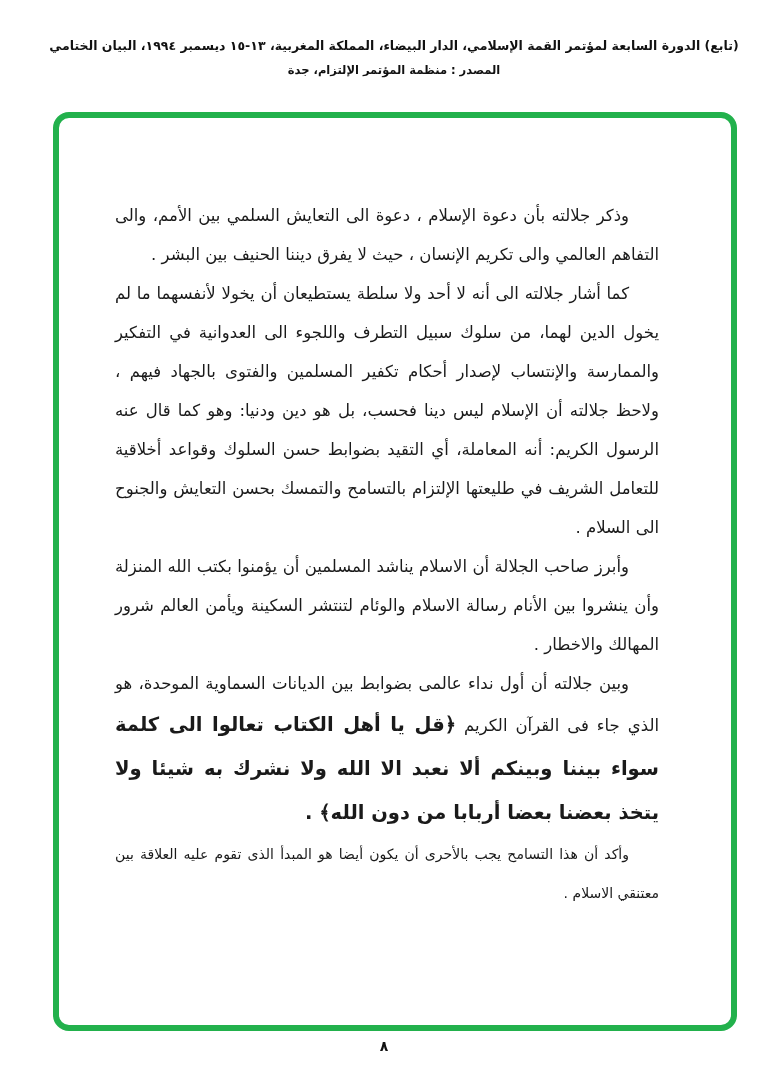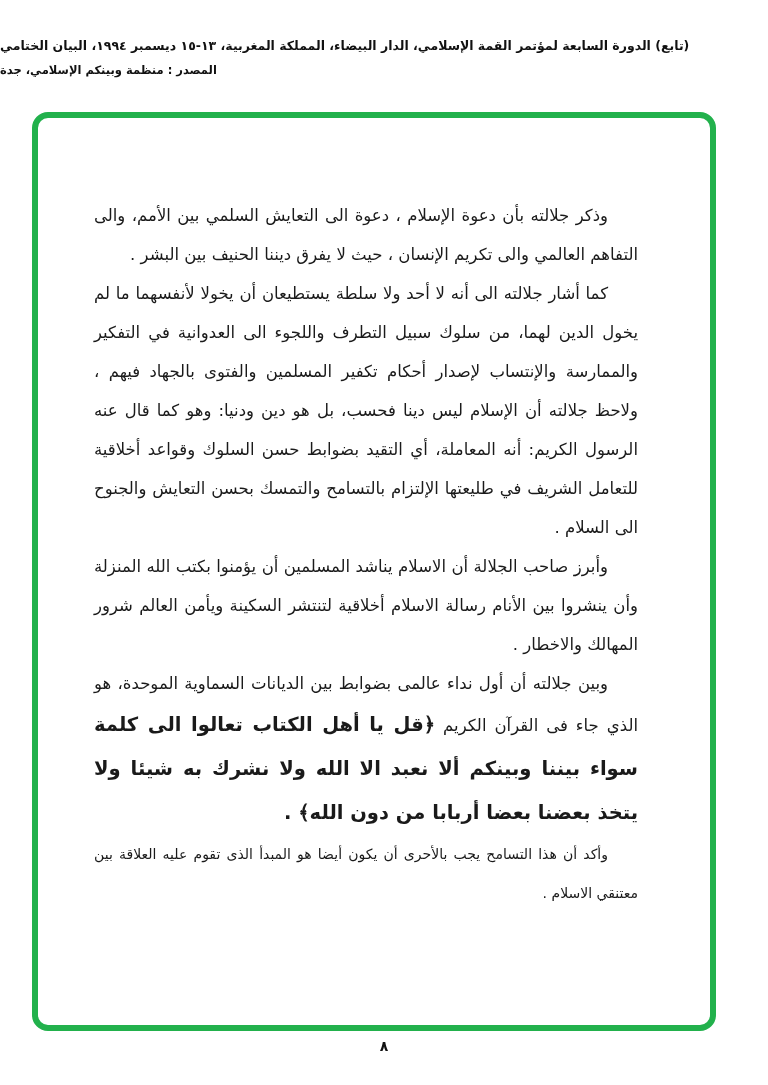--- a/index.html
+++ b/index.html
@@ -14,38 +14,39 @@
     background: #ffffff;
     overflow: hidden;
     font-family: "DejaVu Sans", sans-serif;
     color: #141414;
   }
   .header {
     position: absolute;
     top: 38px;
     left: 0;
     right: 0;
-    text-align: left;
+    text-align: center;
     direction: rtl;
+    padding-left: 20px;
   }
   .header-title {
     font-size: 12.5px;
     font-weight: bold;
     white-space: nowrap;
     color: #111111;
   }
   .header-source {
     margin-top: 10px;
     font-size: 11.5px;
     font-weight: bold;
     color: #111111;
   }
   .frame {
     position: absolute;
-    left: 32px;
+    left: 53px;
     top: 112px;
     width: 672px;
     height: 907px;
     border: 6px solid #22b14c;
     border-radius: 16px;
     box-sizing: content-box;
     background: #ffffff;
   }
   .content {
     position: absolute;
@@ -82,28 +83,28 @@
     color: #111111;
   }
 </style>
 </head>
 <body>
 
 <div class="page">
 
   <div class="header">
     <div class="header-title">(تابع) الدورة السابعة لمؤتمر القمة الإسلامي، الدار البيضاء، المملكة المغربية، ١٣-١٥ ديسمبر ١٩٩٤، البيان الختامي</div>
-    <div class="header-source">المصدر :  منظمة وبينكم الإسلامي، جدة</div>
+    <div class="header-source">المصدر :  منظمة المؤتمر الإلتزام، جدة</div>
   </div>
 
   <div class="frame">
     <div class="content">
       <p>وذكر جلالته بأن دعوة الإسلام ، دعوة الى التعايش السلمي بين الأمم، والى التفاهم العالمي والى تكريم الإنسان ، حيث لا يفرق ديننا الحنيف بين البشر .</p>
       <p>كما أشار جلالته الى أنه لا أحد ولا سلطة يستطيعان أن يخولا لأنفسهما ما لم يخول الدين لهما، من سلوك سبيل التطرف واللجوء الى العدوانية في التفكير والممارسة والإنتساب لإصدار أحكام تكفير المسلمين والفتوى بالجهاد فيهم ، ولاحظ جلالته أن الإسلام ليس دينا فحسب، بل هو دين ودنيا: وهو كما قال عنه الرسول الكريم: أنه المعاملة، أي التقيد بضوابط حسن السلوك وقواعد أخلاقية للتعامل الشريف في طليعتها الإلتزام بالتسامح والتمسك بحسن التعايش والجنوح الى السلام .</p>
-      <p>وأبرز صاحب الجلالة أن الاسلام يناشد المسلمين أن يؤمنوا بكتب الله المنزلة وأن ينشروا بين الأنام رسالة الاسلام أخلاقية لتنتشر السكينة ويأمن العالم شرور المهالك والاخطار .</p>
+      <p>وأبرز صاحب الجلالة أن الاسلام يناشد المسلمين أن يؤمنوا بكتب الله المنزلة وأن ينشروا بين الأنام رسالة الاسلام والوئام لتنتشر السكينة ويأمن العالم شرور المهالك والاخطار .</p>
       <p><span>وبين جلالته أن أول نداء عالمى بضوابط بين الديانات السماوية الموحدة، هو الذي جاء فى القرآن الكريم </span><span class="quran">﴿قل يا أهل الكتاب تعالوا الى كلمة سواء بيننا وبينكم ألا نعبد الا الله ولا نشرك به شيئا ولا يتخذ بعضنا بعضا أربابا من دون الله﴾ .</span></p>
       <p class="closing">وأكد أن هذا التسامح يجب بالأحرى أن يكون أيضا هو المبدأ الذى تقوم عليه العلاقة بين معتنقي الاسلام .</p>
     </div>
   </div>
 
   <div class="page-number">٨</div>
 
 </div>
 
 </body></html>

